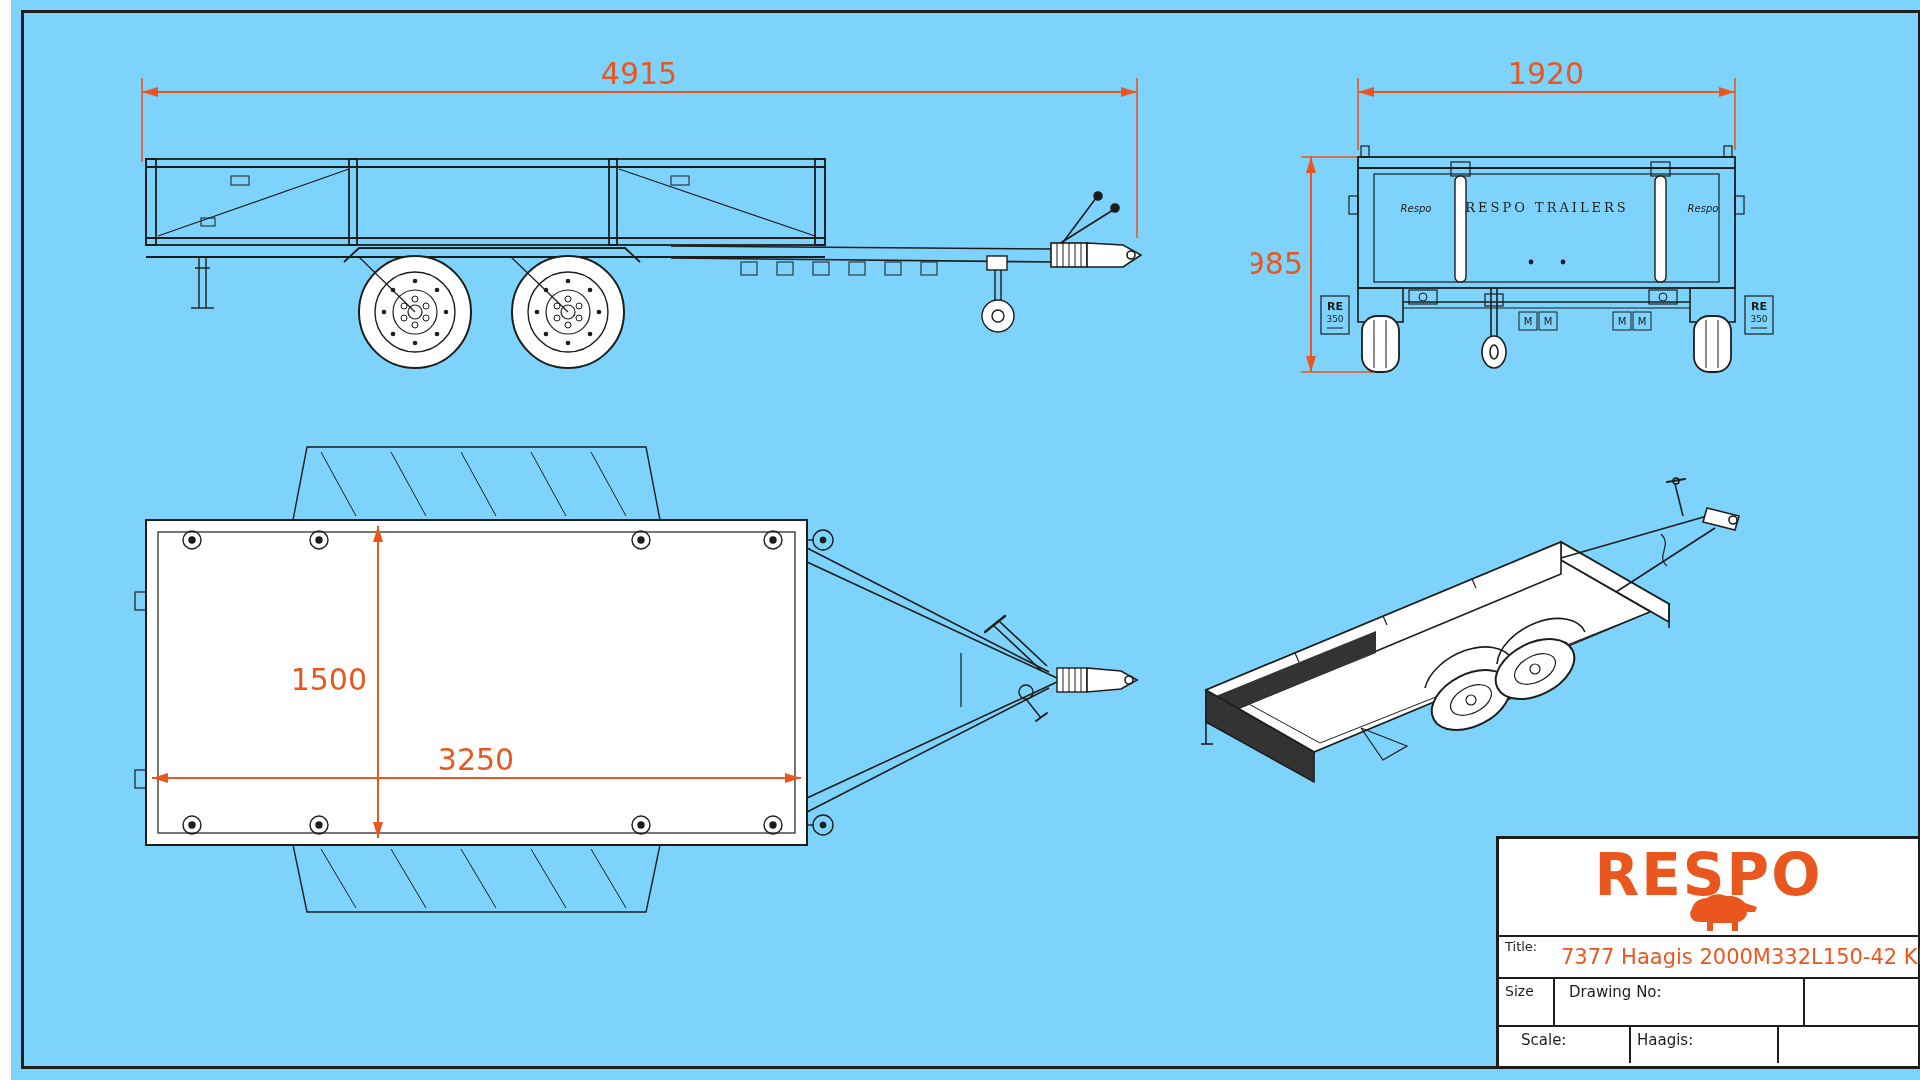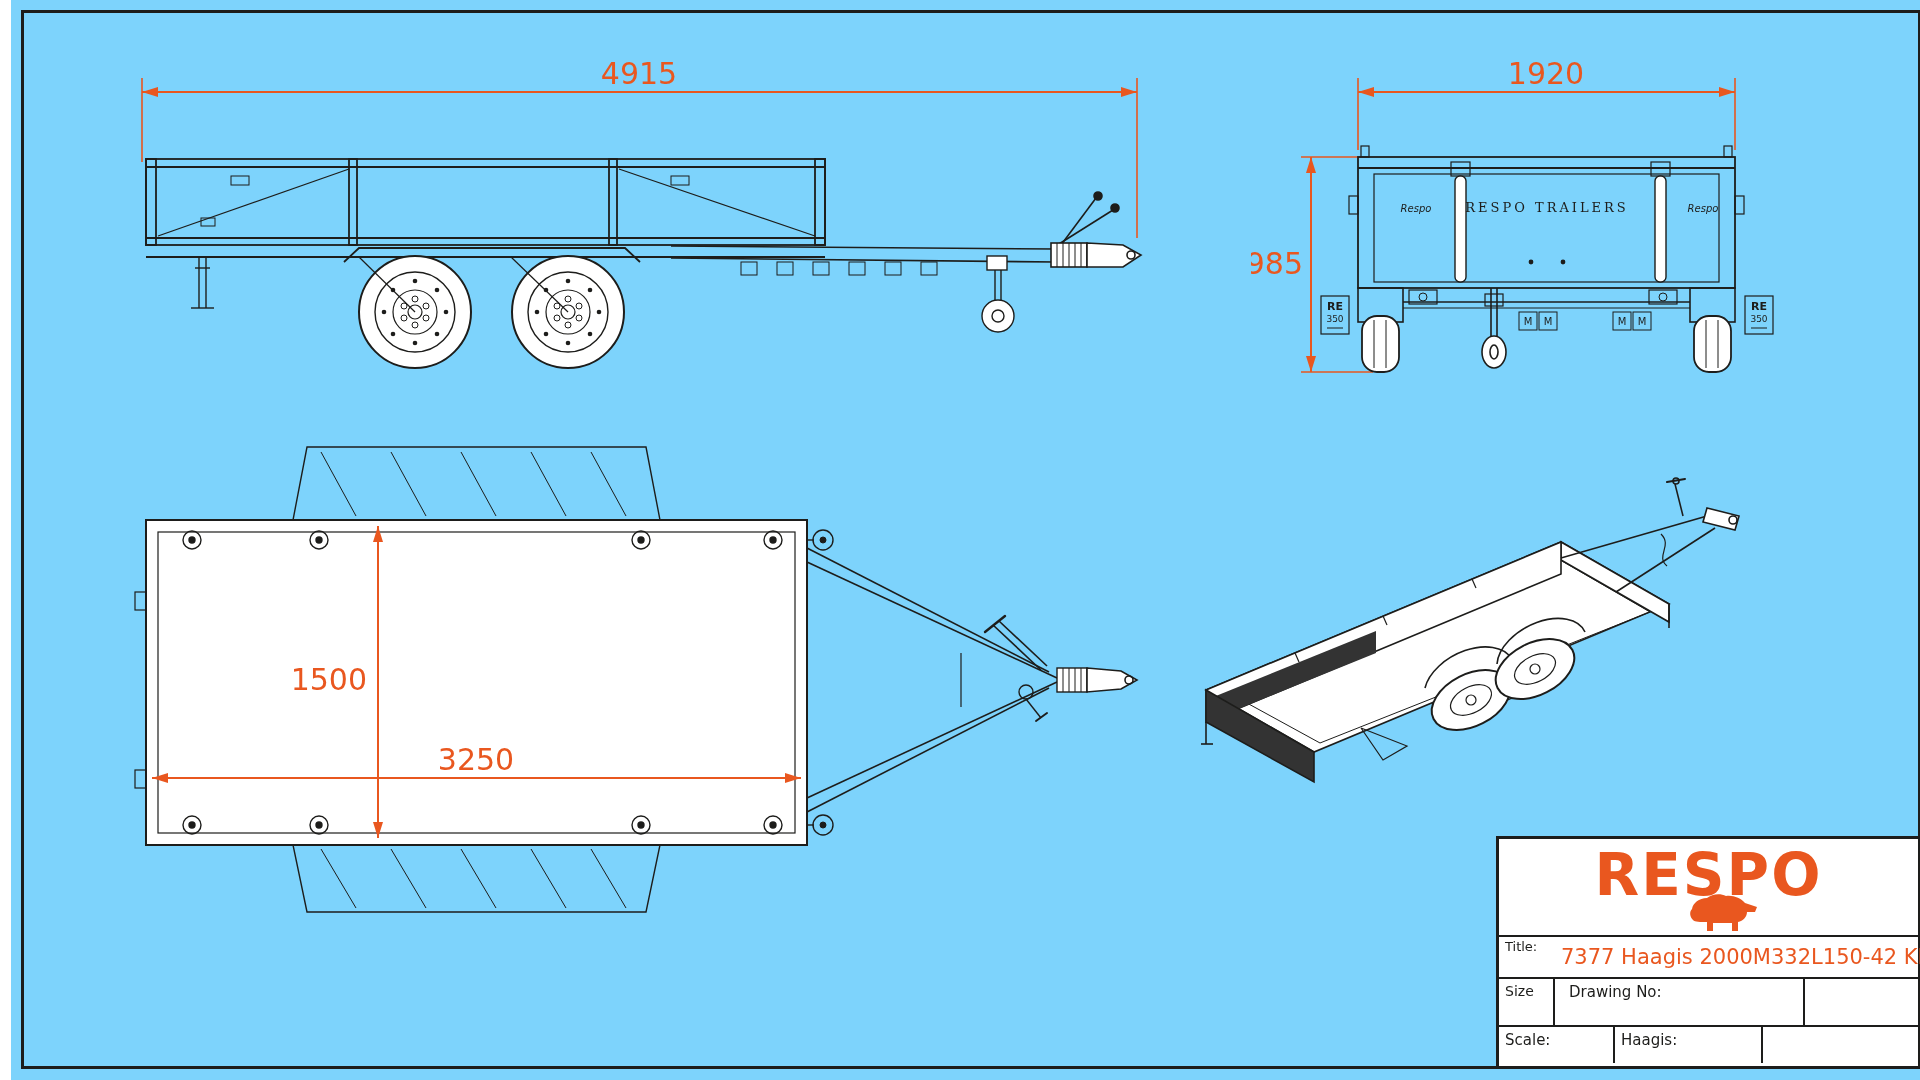--- a/index.html
+++ b/index.html
@@ -18,21 +18,21 @@
   .tb-logo-text{position:absolute;left:0;right:0;top:2px;text-align:center;
                 font-size:58px;font-weight:bold;letter-spacing:2px;color:#e9571f;}
   .tb-boar{position:absolute;left:188px;top:54px;}
   .tb-title{height:42px;border-top:2px solid #1d1d1b;}
   .tb-label{font-size:13px;color:#1d1d1b;}
   .tb-title .tb-label{position:absolute;left:6px;top:2px;}
   .tb-title-value{position:absolute;left:62px;top:50%;transform:translateY(-50%);
                   font-size:21px;color:#e9571f;white-space:nowrap;}
   .tb-cells{display:flex;border-top:2px solid #1d1d1b;}
   .tb-size-row{height:48px;gap:8px;}
-  .tb-scale-row{height:38px;}
+  .tb-scale-row{height:38px;padding-left:16px;}
   .tb-cell{box-sizing:border-box;padding:4px 6px;font-size:15px;}
   .tb-cell.bordered{border-right:2px solid #1d1d1b;}
   .cell-size{width:56px;font-size:14px;}
   .cell-drawing{width:242px;}
   .cell-scale{width:116px;}
   .cell-weight{width:148px;}
   .cell-rest{flex:1;}
 </style>
 </head>
 <body>

